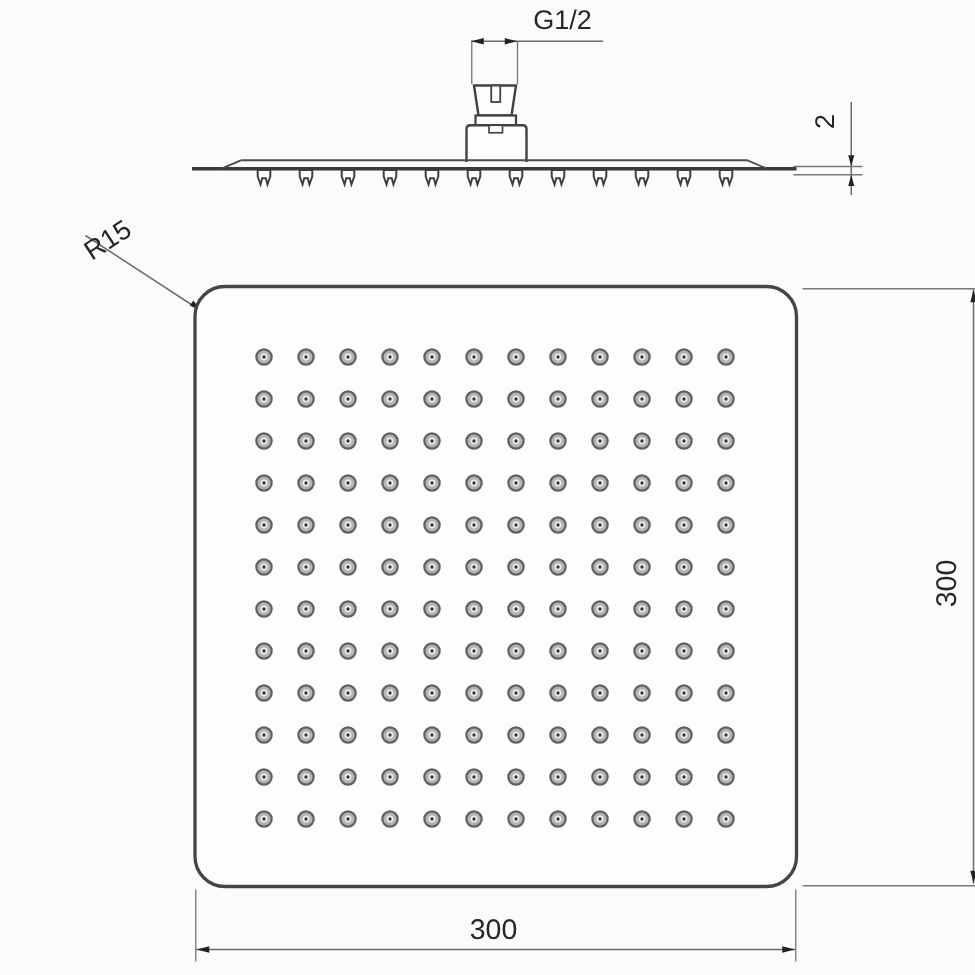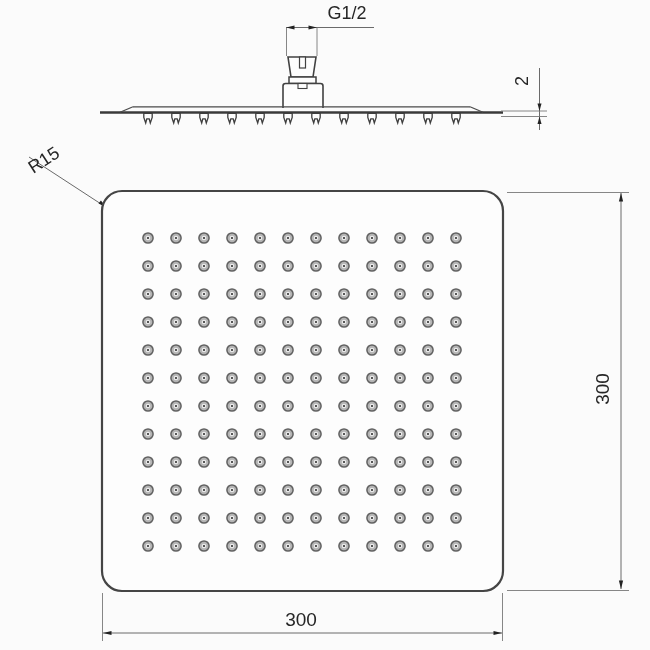--- a/index.html
+++ b/index.html
@@ -2,21 +2,21 @@
 <html><head>
 <meta charset="utf-8">
 <style>
   html,body{margin:0;padding:0;}
   body{
     width:650px;height:650px;
     background:#fbfbfb;
     font-family:"Liberation Sans", sans-serif;
     overflow:hidden;
   }
-  .stage{position:relative;width:604px;height:650px;}
+  .stage{position:relative;width:604px;height:650px;margin-left:28px;}
   svg{position:absolute;left:0;top:0;}
   text{
     font-family:"Liberation Sans", sans-serif;
     fill:#262626;
   }
   .dim-text{font-size:19px;}
   .small-dim-text{font-size:18px;}
 </style>
 </head>
 <body>

